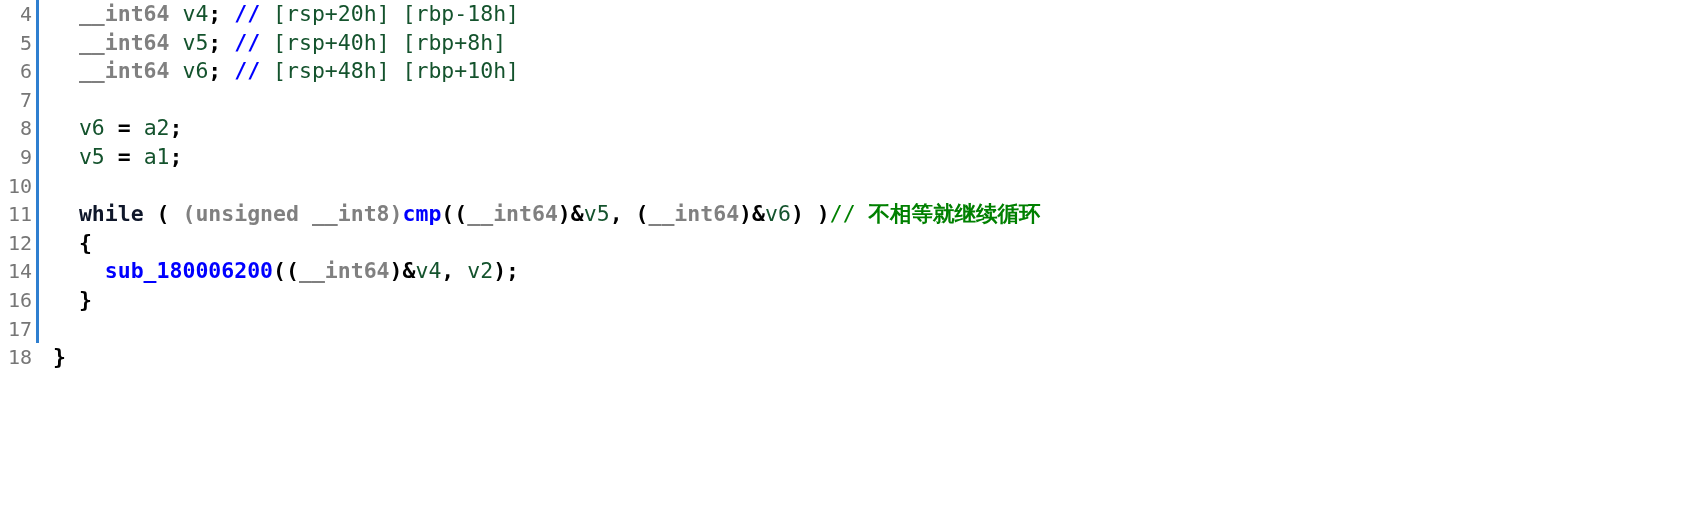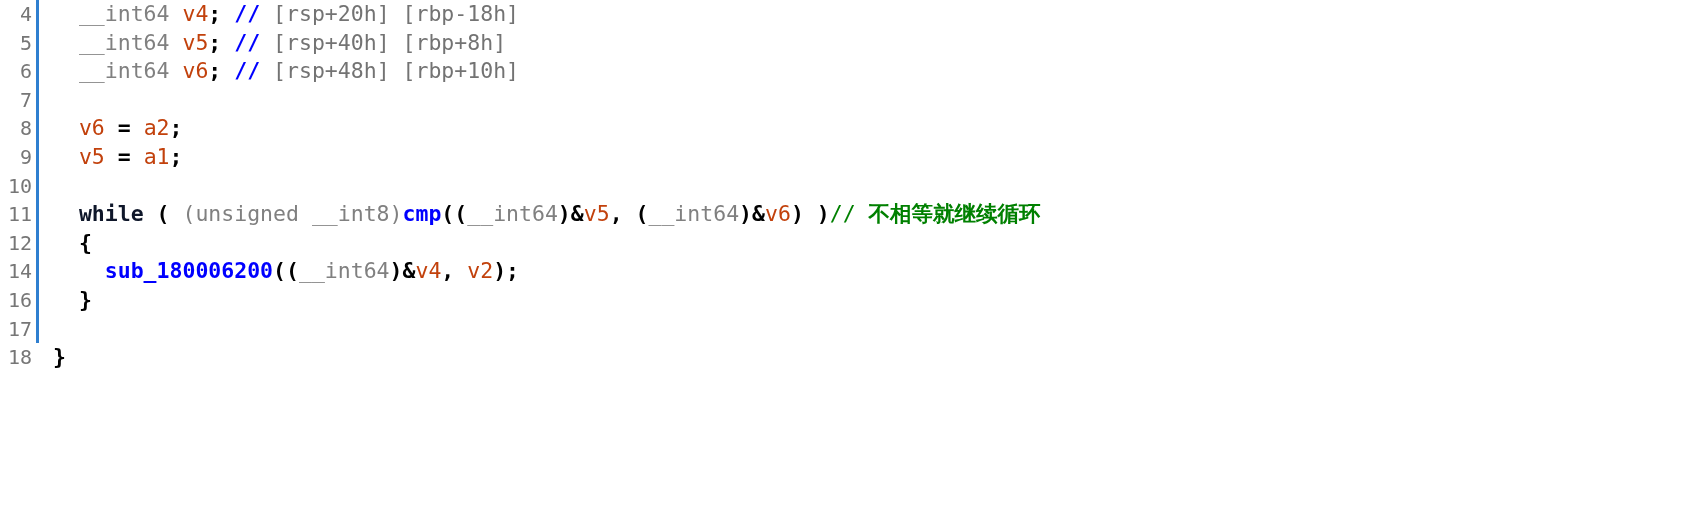--- a/index.html
+++ b/index.html
@@ -55,23 +55,23 @@
   }
 
   .code-text {
     padding-left: 14px;
     color: #000000;
   }
 
   
   .kw       { color: #0f172a; font-weight: bold; }   
   .fn       { color: #0000ff; font-weight: bold; }   
-  .var      { color: #c2410c; }                      
-  .type     { color: #808080; }                      
-  .cmt      { color: #737373; }                      
+  .var      { color: #14532d; }                      
+  .type     { color: #808080; font-weight: bold; }                      
+  .cmt      { color: #14532d; }                      
   .cmt-user { color: #008000; }                      
   .num      { color: #000000; font-weight: bold; }   
   .punc     { color: #000000; font-weight: bold; }
   .cn       { font-family: "DejaVu Sans", sans-serif; color: #008000; font-weight: bold; text-align: right; }
 
   .brace { color: #000000; font-weight: bold; }
 </style>
 </head>
 <body>
 

